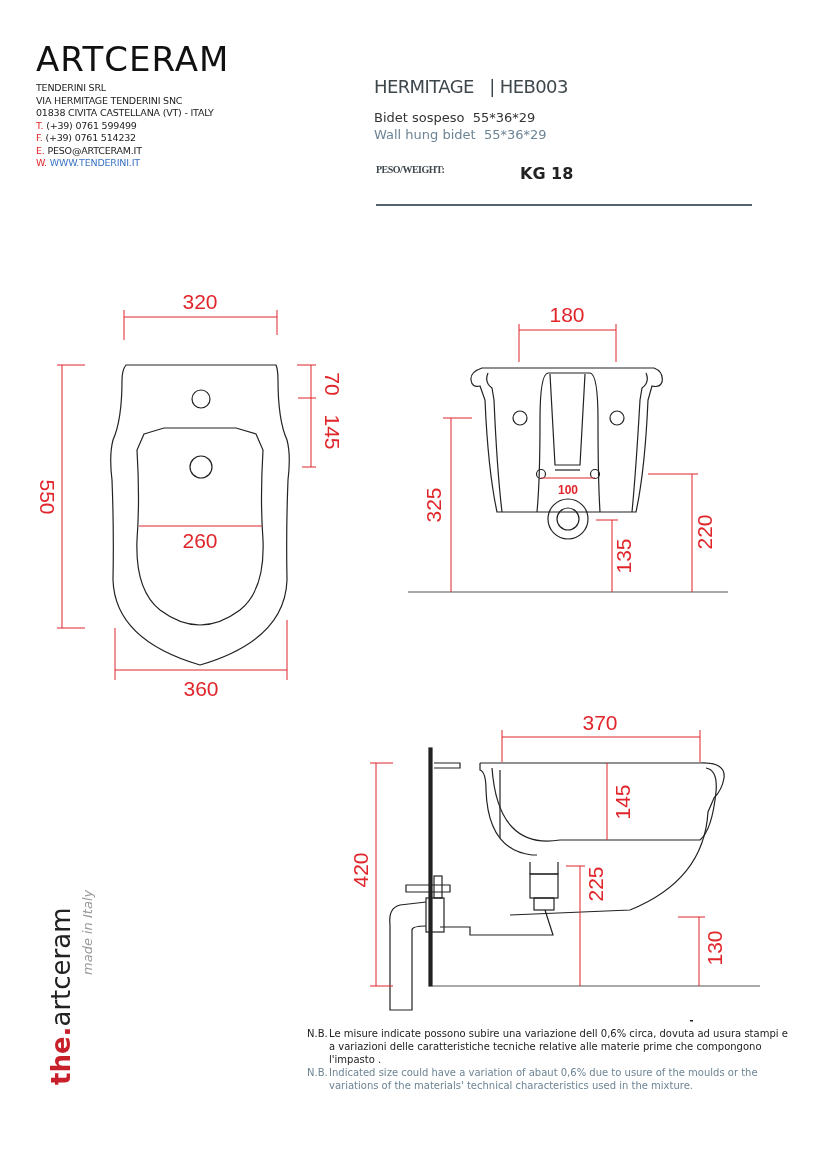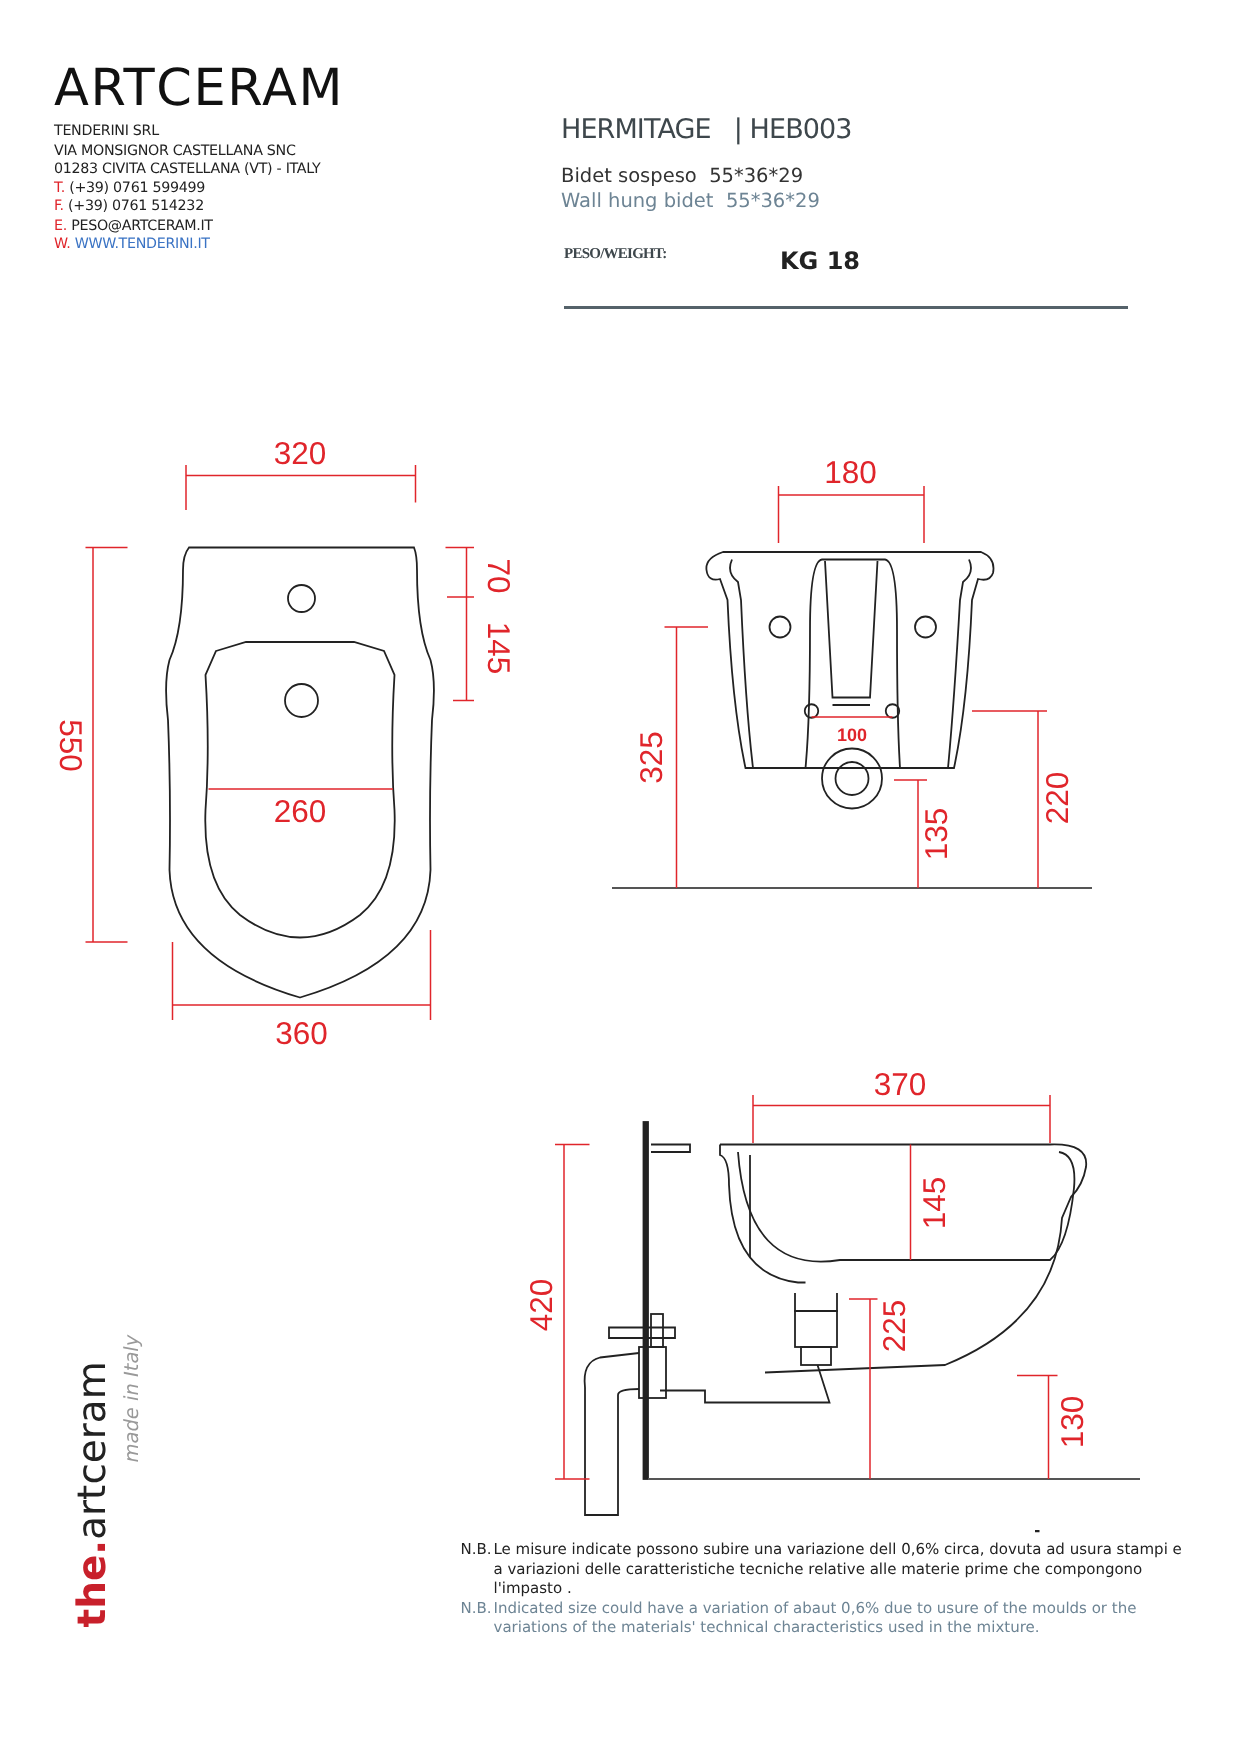--- a/index.html
+++ b/index.html
@@ -25,22 +25,22 @@
 </style>
 </head>
 <body>
 
 <div class="abs logo">
   <span>ART</span><span class="c">C</span><span>ERAM</span>
 </div>
 
 <div class="abs addr">
   <div>TENDERINI SRL</div>
-  <div>VIA MONSIGNOR CASTELLANA SNC</div>
-  <div>01283 CIVITA CASTELLANA (VT) - ITALY</div>
+  <div>VIA HERMITAGE TENDERINI SNC</div>
+  <div>01838 CIVITA CASTELLANA (VT) - ITALY</div>
   <div><span class="lbl">T.</span> <span>(+39) 0761 599499</span></div>
   <div><span class="lbl">F.</span> <span>(+39) 0761 514232</span></div>
   <div><span class="lbl">E.</span> <span>PESO@ARTCERAM.IT</span></div>
   <div><span class="lbl">W.</span> <span class="url">WWW.TENDERINI.IT</span></div>
 </div>
 
 <div class="abs title" style="white-space:pre;">HERMITAGE   | HEB003</div>
 <div class="abs sub1" style="white-space:pre;">Bidet sospeso  55*36*29</div>
 <div class="abs sub2" style="white-space:pre;">Wall hung bidet  55*36*29</div>
 <div class="abs weight">PESO/WEIGHT:</div>

